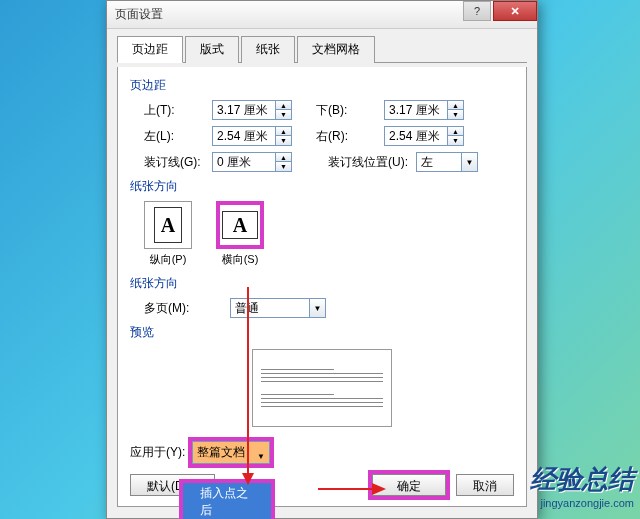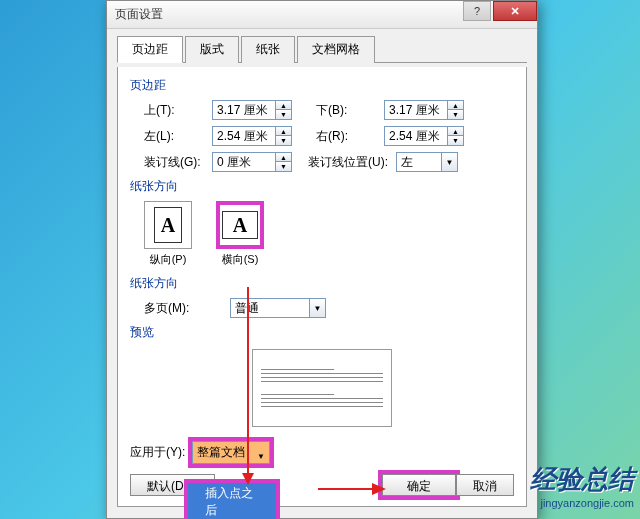--- a/index.html
+++ b/index.html
@@ -107,21 +107,21 @@
           <label>右(R):</label>
           <div class="spin">
             <input value="2.54 厘米" style="">
             <div class="arrows">
                 <span>▲</span>
                 <span>▼</span>
               </div>
           </div>
         </div>
       </div>
-      <div class="row" style="padding-left:14px;gap:16px">
+      <div class="row" style="padding-left:14px;gap:36px">
         <div class="field">
           <label>装订线(G):</label>
           <div class="spin">
             <input value="0 厘米" style="">
             <div class="arrows">
                 <span>▲</span>
                 <span>▼</span>
               </div>
           </div>
         </div>
@@ -182,21 +182,21 @@
             <span style="font-size:8px">▼</span>
           </div>
         </div>
       </div>
 
       <div class="bottom-row">
         <button class="btn">默认(D)...</button>
         <div style="position:relative">
           <div class="hl-magenta hl-blue" style="position:absolute;left:-110px;top:-2px;width:88px;padding:2px 17px">插入点之后</div>
         </div>
-        <div style="display:flex;">
+        <div style="display:flex;gap:10px">
           <button class="btn hl-magenta" style="padding:3px 24px">确定</button>
           <button class="btn">取消</button>
         </div>
       </div>
 
       <svg class="arrow-red" style="left:120px;top:220px" width="60" height="200">
         <line x1="10" y1="0" x2="10" y2="190" stroke="#e02020" stroke-width="2"></line>
         <polygon points="10,198 4,186 16,186" fill="#e02020"></polygon>
       </svg>
       <svg class="arrow-red" style="left:200px;top:412px" width="70" height="20">

